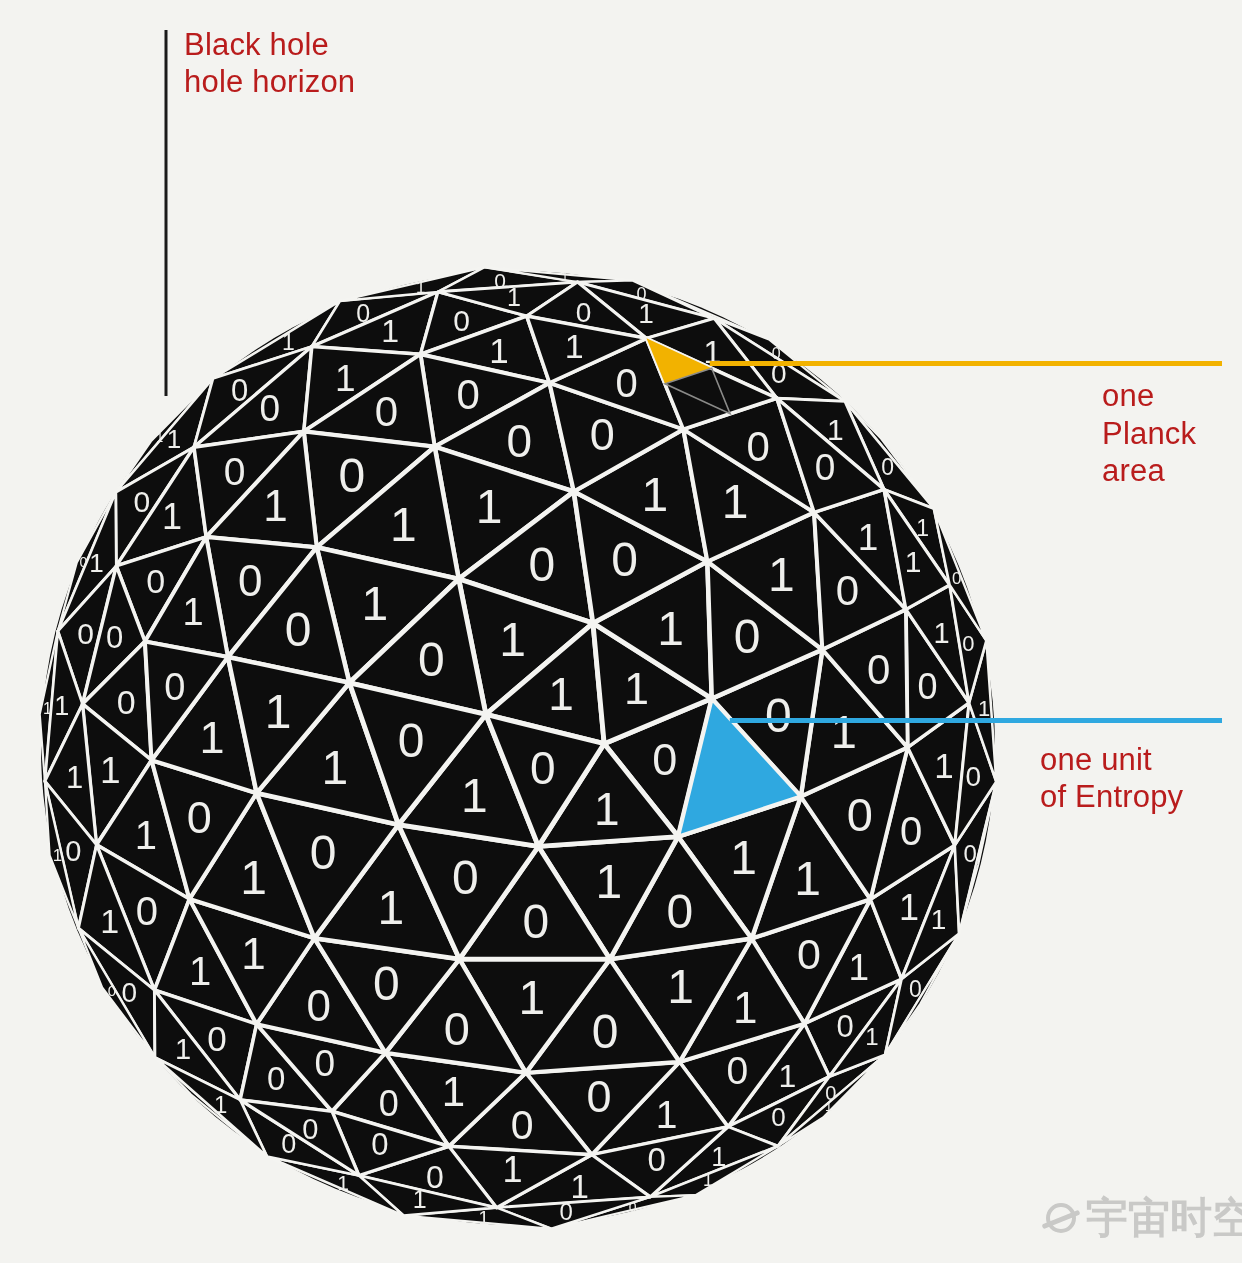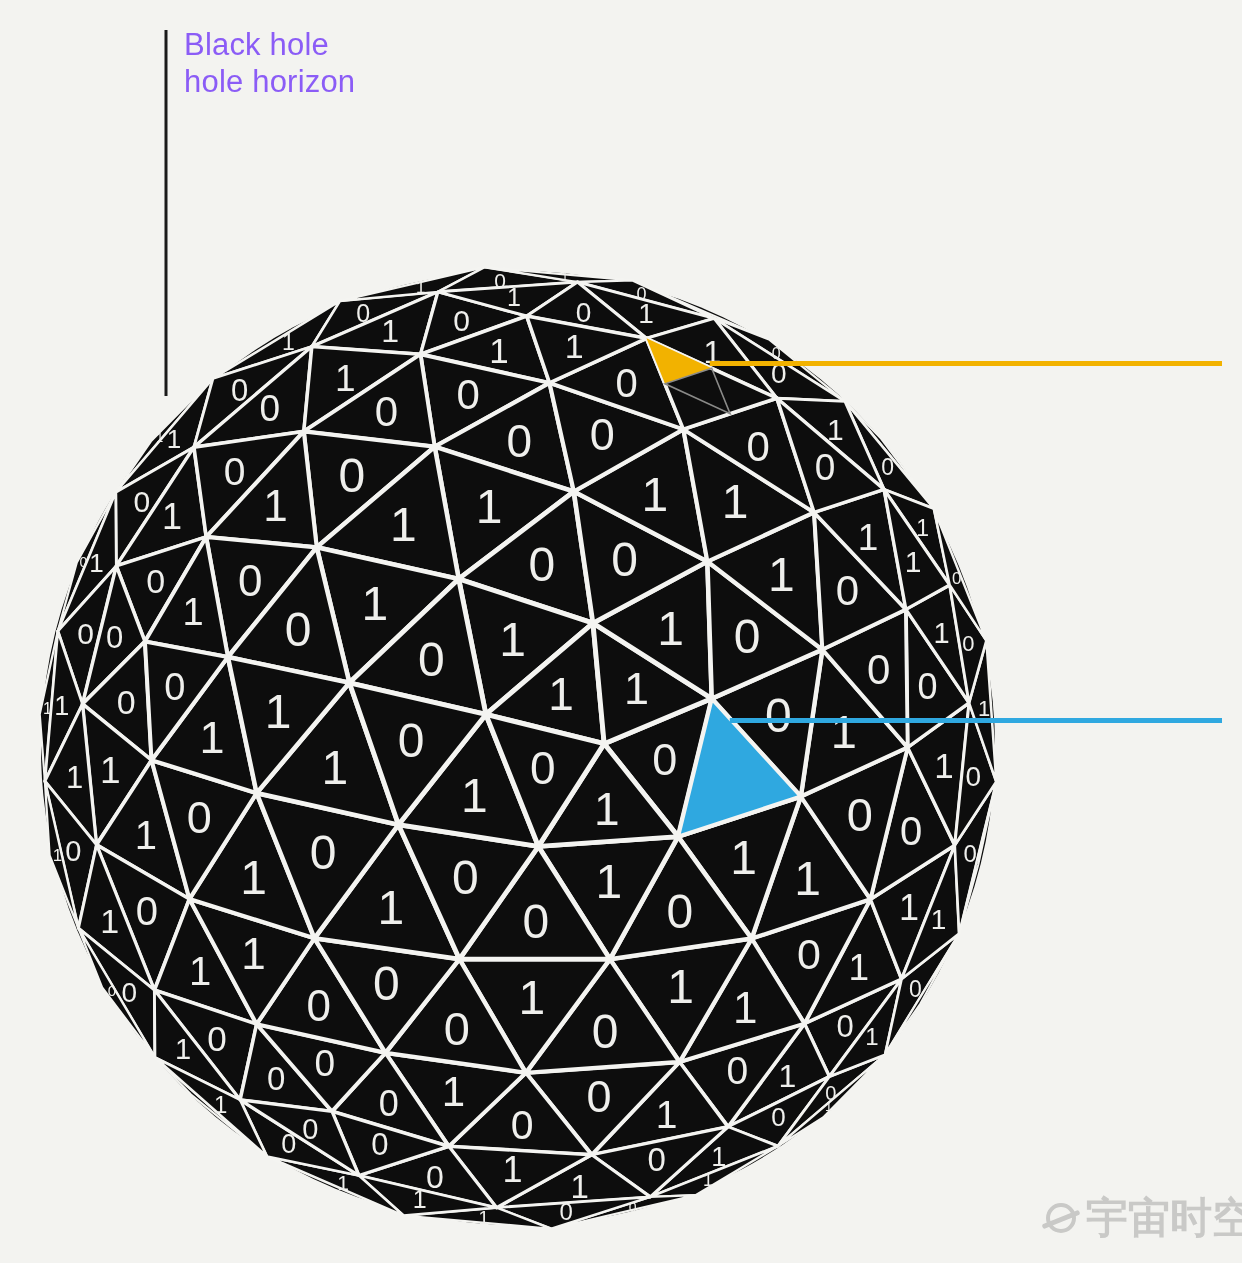--- a/index.html
+++ b/index.html
@@ -8,21 +8,21 @@
     background: #f3f3f0;
     font-family: "Liberation Sans", sans-serif;
     position: relative;
     overflow: hidden;
   }
   .stage { position: absolute; left: 0; top: 0; width: 1242px; height: 1263px; }
   svg { position: absolute; left: 0; top: 0; }
   svg text { font-family: "Liberation Sans", "DejaVu Sans", sans-serif; }
   .label {
     position: absolute;
-    color: #8b5cf6;
+    color: #b91c1c;
     font-size: 31px;
     line-height: 1.2;
     letter-spacing: 0.2px;
   }
   .label-event   { left: 184px; top: 26px; }
   .label-planck  { left: 1102px; top: 452px; }
   .label-entropy { left: 1040px; top: 740px; }
   .watermark {
     position: absolute;
     left: 1046px; top: 1190px;
@@ -370,20 +370,29 @@
       <polygon points="800.9,796.5 711.8,698.6 678.1,836.6" fill="#2fa8e0" stroke="#f4f4f1" stroke-width="4" stroke-linejoin="round"></polygon>
       <line x1="729.8" y1="720.6" x2="1222" y2="720.6" stroke="#2fa8e0" stroke-width="5"></line>
       <line x1="166" y1="30" x2="166" y2="396" stroke="#1a1a1a" stroke-width="3"></line>
     </svg>
 
   <div class="label label-event">
     <div>Black hole</div>
     <div>hole horizon</div>
   </div>
 
-
+  <div class="label label-planck" id="planck-label" style="top: 377.46px;">
+    <div>one</div>
+    <div>Planck</div>
+    <div>area</div>
+  </div>
+
+  <div class="label label-entropy" id="entropy-label" style="top: 740.582px;">
+    <div>one unit</div>
+    <div>of Entropy</div>
+  </div>
 
   <div class="watermark">
     <span class="wm-logo"></span>
     <span>宇宙时空</span>
   </div>
 
 </div>
 
 </body></html>

